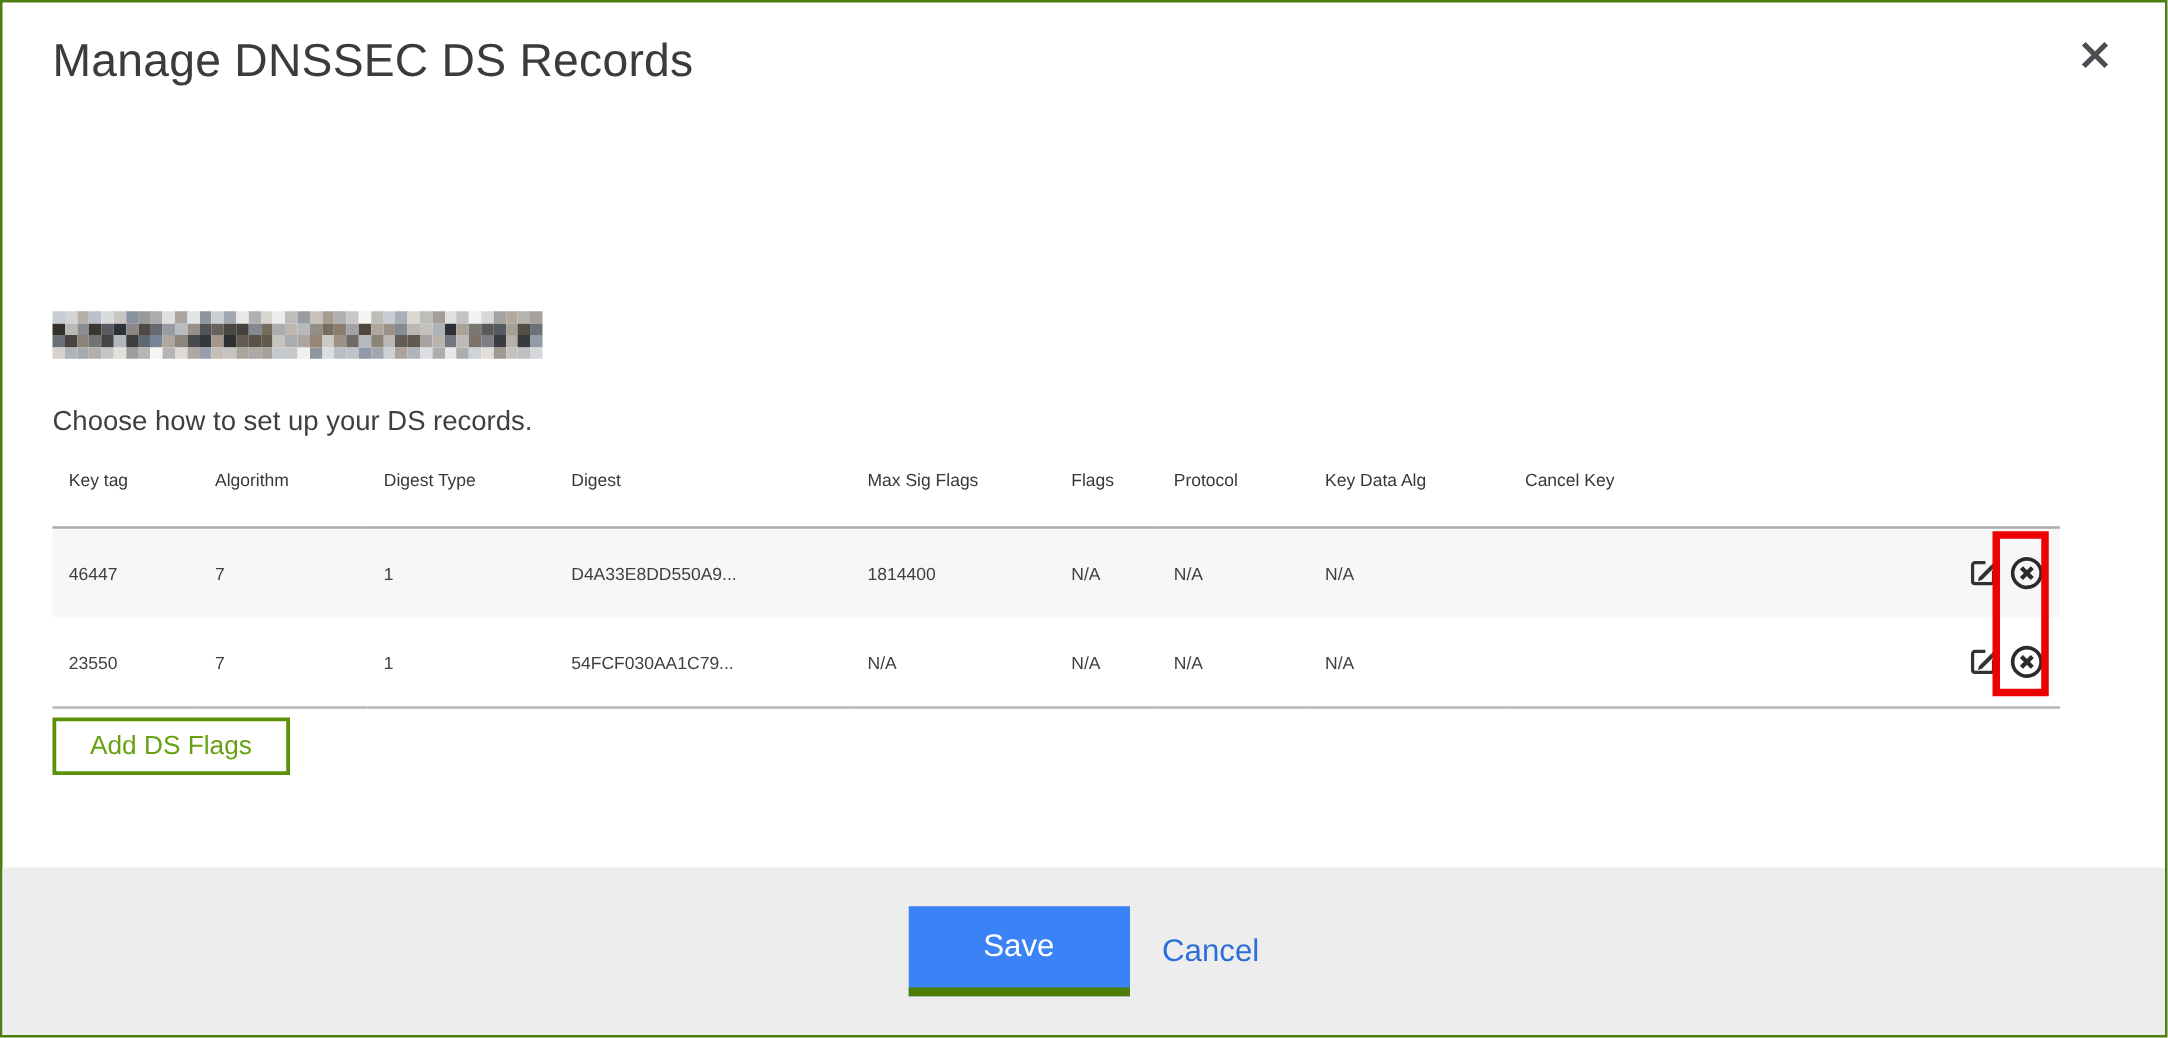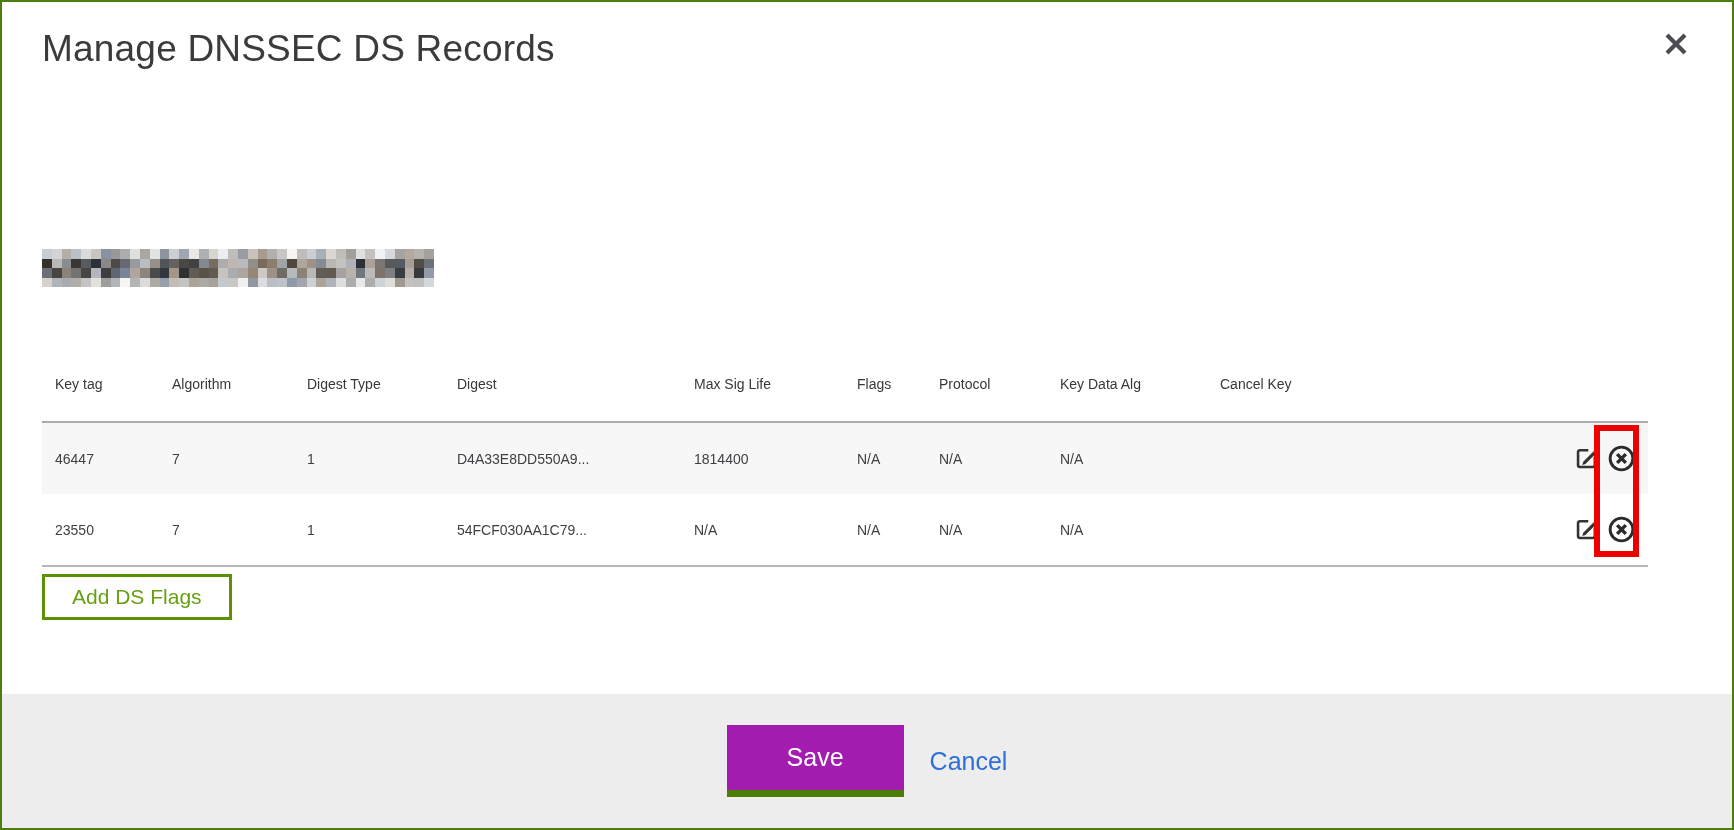--- a/index.html
+++ b/index.html
@@ -49,21 +49,21 @@
   .add-btn{
     position:absolute;top:572px;left:40px;height:46px;
     background:#fff;border:3px solid #5c9104;color:#67a112;
     font-size:21px;font-family:inherit;padding:0 27px;cursor:pointer;
   }
   .footer{
     position:absolute;left:0;right:0;bottom:0;height:134px;background:#ededed;
     display:flex;align-items:center;justify-content:center;
   }
   .save-btn{
-    width:177px;height:72px;background:#a21caf;border:none;
+    width:177px;height:72px;background:#3b82f6;border:none;
     border-bottom:7px solid #4b7e03;color:#fff;font-size:25px;
     font-family:inherit;cursor:pointer;box-sizing:border-box;
   }
   .cancel-link{
     margin-left:26px;font-size:25px;color:#2c6fdb;text-decoration:none;cursor:pointer;
   }
   svg{display:block;}
 </style>
 </head>
 <body>
@@ -236,20 +236,21 @@
       <i style="background: rgb(231, 232, 233);"></i>
       <i style="background: rgb(174, 173, 173);"></i>
       <i style="background: rgb(206, 211, 217);"></i>
       <i style="background: rgb(225, 222, 218);"></i>
       <i style="background: rgb(160, 153, 146);"></i>
       <i style="background: rgb(197, 194, 190);"></i>
       <i style="background: rgb(191, 191, 191);"></i>
       <i style="background: rgb(213, 216, 220);"></i>
     </div>
 
+  <div class="instruction">Choose how to set up your DS records.</div>
 
   <div class="table-wrap">
     <table>
       <colgroup>
         <col style="width:117px">
           <col style="width:135px">
           <col style="width:150px">
         <col style="width:237px">
           <col style="width:163px">
           <col style="width:82px">
@@ -257,21 +258,21 @@
           <col style="width:160px">
           <col>
           <col style="width:96px">
       </colgroup>
       <thead>
         <tr>
           <th>Key tag</th>
           <th>Algorithm</th>
           <th>Digest Type</th>
           <th>Digest</th>
-          <th>Max Sig Life</th>
+          <th>Max Sig Flags</th>
           <th>Flags</th>
           <th>Protocol</th>
           <th>Key Data Alg</th>
           <th>Cancel Key</th>
           <th></th>
         </tr>
       </thead>
       <tbody>
         <tr class="alt">
           <td>46447</td>

